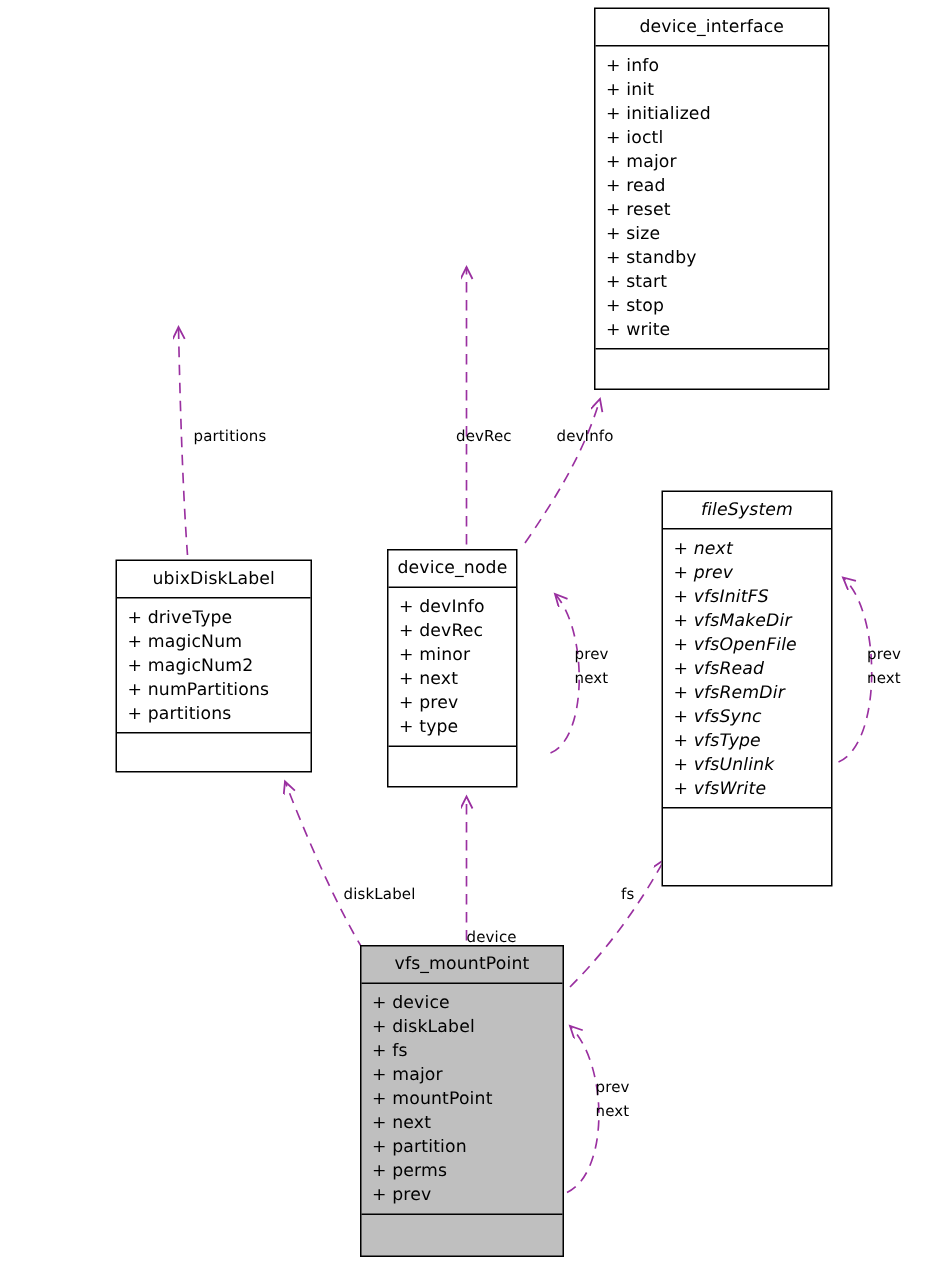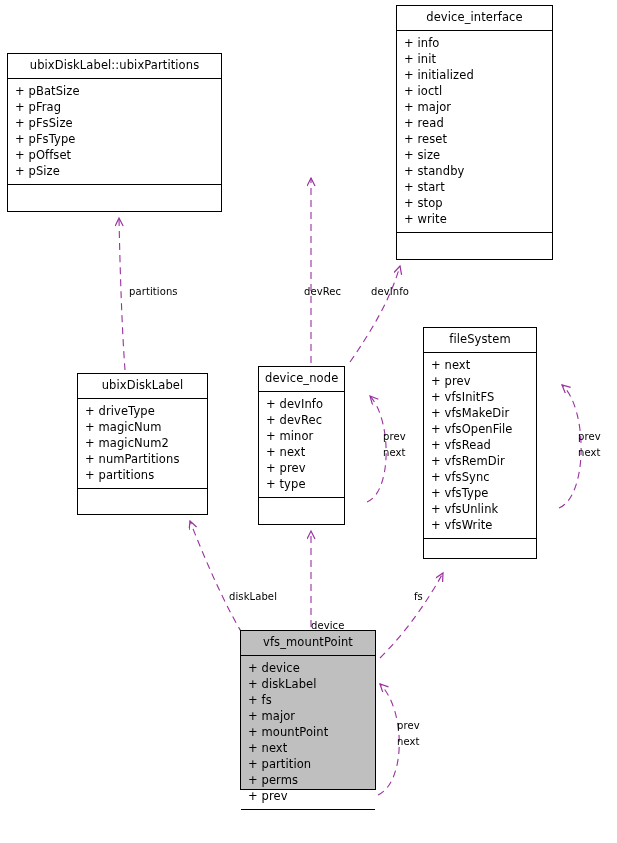--- a/index.html
+++ b/index.html
@@ -97,32 +97,20 @@
 
     <path d="M 242,633 C 225,605 205,560 190,521" fill="none" stroke="#9a30a0" stroke-width="1.1" stroke-dasharray="7,5" marker-end="url(#arrowOpen)"></path>
 
     <path d="M 311,627 L 311,531" fill="none" stroke="#9a30a0" stroke-width="1.1" stroke-dasharray="7,5" marker-end="url(#arrowOpen)"></path>
 
     <path d="M 380,658 C 408,630 428,600 443,573" fill="none" stroke="#9a30a0" stroke-width="1.1" stroke-dasharray="7,5" marker-end="url(#arrowOpen)"></path>
 
     <path d="M 378,795 C 406,782 406,710 380,684" fill="none" stroke="#9a30a0" stroke-width="1.1" stroke-dasharray="7,5" marker-end="url(#arrowOpen)"></path>
   </svg>
 
-  <div class="uml-class" style="left:7px; top:53px; width:215px; height:159px;">
-    <div class="class-title">ubixDiskLabel::ubixPartitions</div>
-    <div class="class-attrs">
-      <div class="attr-row">+ pBatSize</div>
-      <div class="attr-row">+ pFrag</div>
-      <div class="attr-row">+ pFsSize</div>
-      <div class="attr-row">+ pFsType</div>
-      <div class="attr-row">+ pOffset</div>
-      <div class="attr-row">+ pSize</div>
-    </div>
-    <div class="class-methods"></div>
-  </div>
 
 
   <div class="uml-class" style="left:396px; top:5px; width:157px; height:255px;">
     <div class="class-title">device_interface</div>
     <div class="class-attrs">
       <div class="attr-row">+ info</div>
       <div class="attr-row">+ init</div>
       <div class="attr-row">+ initialized</div>
       <div class="attr-row">+ ioctl</div>
       <div class="attr-row">+ major</div>
@@ -155,39 +143,39 @@
       <div class="attr-row">+ devInfo</div>
       <div class="attr-row">+ devRec</div>
       <div class="attr-row">+ minor</div>
       <div class="attr-row">+ next</div>
       <div class="attr-row">+ prev</div>
       <div class="attr-row">+ type</div>
     </div>
     <div class="class-methods"></div>
   </div>
 
-  <div class="uml-class" style="left:423px; top:327px; width:114px; height:232px;">
+  <div class="uml-class" style="left:441px; top:327px; width:114px; height:264px;font-style:italic;">
     <div class="class-title">fileSystem</div>
     <div class="class-attrs">
       <div class="attr-row">+ next</div>
       <div class="attr-row">+ prev</div>
       <div class="attr-row">+ vfsInitFS</div>
       <div class="attr-row">+ vfsMakeDir</div>
       <div class="attr-row">+ vfsOpenFile</div>
       <div class="attr-row">+ vfsRead</div>
       <div class="attr-row">+ vfsRemDir</div>
       <div class="attr-row">+ vfsSync</div>
       <div class="attr-row">+ vfsType</div>
       <div class="attr-row">+ vfsUnlink</div>
       <div class="attr-row">+ vfsWrite</div>
     </div>
     <div class="class-methods"></div>
   </div>
 
-  <div class="uml-class highlight" style="left:240px; top:630px; width:136px; height:160px;">
+  <div class="uml-class highlight" style="left:240px; top:630px; width:136px; height:208px;">
     <div class="class-title">vfs_mountPoint</div>
     <div class="class-attrs">
       <div class="attr-row">+ device</div>
       <div class="attr-row">+ diskLabel</div>
       <div class="attr-row">+ fs</div>
       <div class="attr-row">+ major</div>
       <div class="attr-row">+ mountPoint</div>
       <div class="attr-row">+ next</div>
       <div class="attr-row">+ partition</div>
       <div class="attr-row">+ perms</div>

